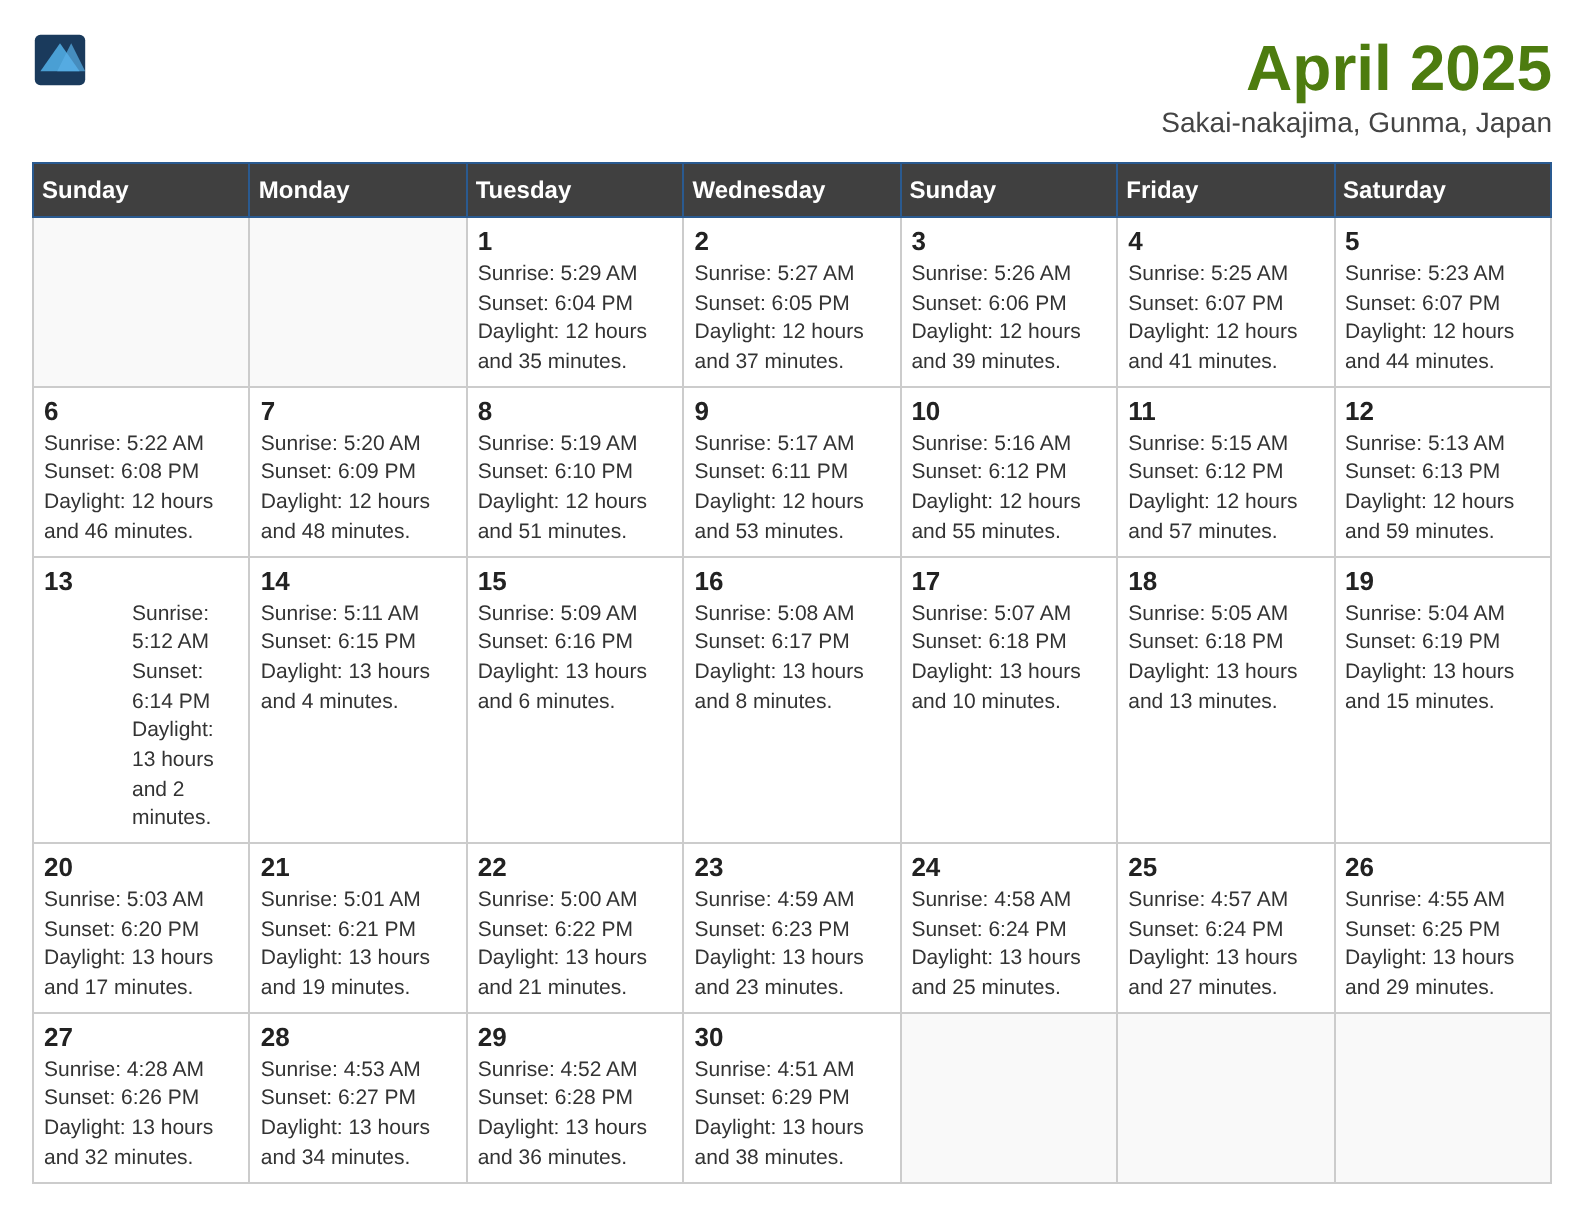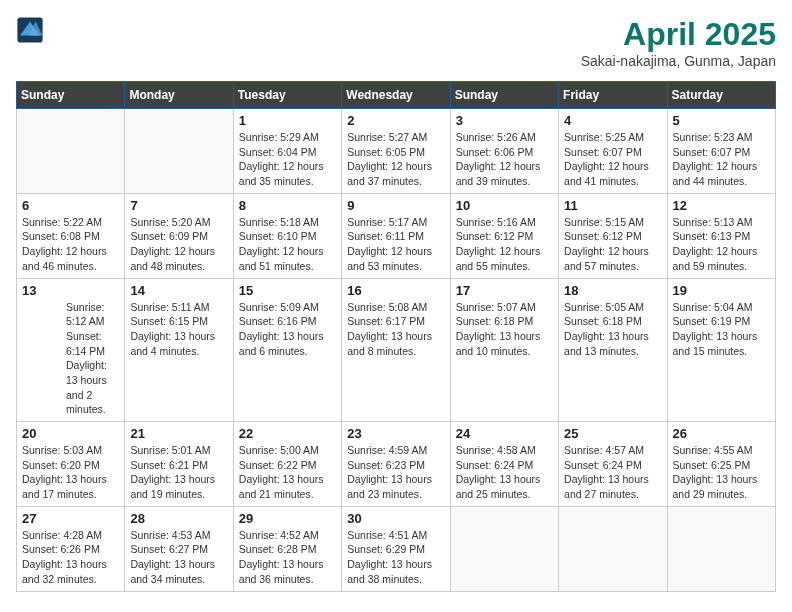--- a/index.html
+++ b/index.html
@@ -24,21 +24,21 @@
     .logo-icon {
       width: 28px;
       height: 28px;
     }
     .title-block {
       text-align: right;
     }
     .month-title {
       font-size: 32px;
       font-weight: bold;
-      color: #0f766e;
+      color: #4d7c0f;
     }
     .location {
       font-size: 14px;
       color: #444;
     }
     .calendar {
       width: 100%;
       border-collapse: collapse;
       font-size: 11px;
     }
@@ -147,21 +147,21 @@
 Daylight: 12 hours and 46 minutes.</div>
         </td>
         <td>
           <span class="day-num">7</span>
           <div class="cell-text" style="white-space: pre-line;">Sunrise: 5:20 AM
 Sunset: 6:09 PM
 Daylight: 12 hours and 48 minutes.</div>
         </td>
         <td>
           <span class="day-num">8</span>
-          <div class="cell-text" style="white-space: pre-line;">Sunrise: 5:18 AM
+          <div class="cell-text" style="white-space: pre-line;">Sunrise: 5:19 AM
 Sunset: 6:10 PM
 Daylight: 12 hours and 51 minutes.</div>
         </td>
         <td>
           <span class="day-num">9</span>
           <div class="cell-text" style="white-space: pre-line;">Sunrise: 5:17 AM
 Sunset: 6:11 PM
 Daylight: 12 hours and 53 minutes.</div>
         </td>
         <td>

